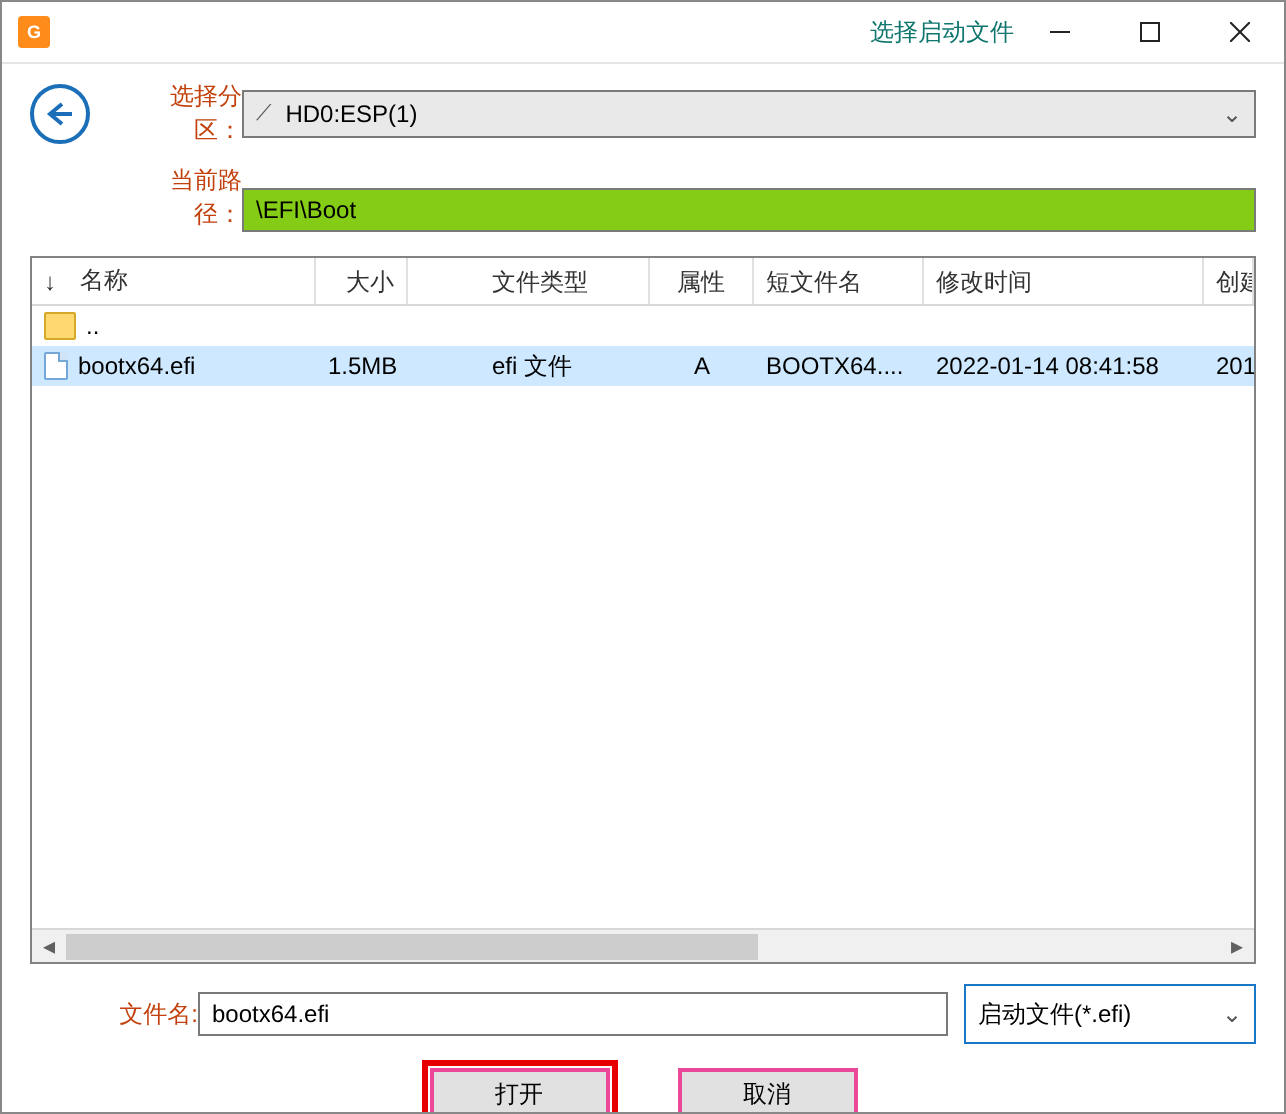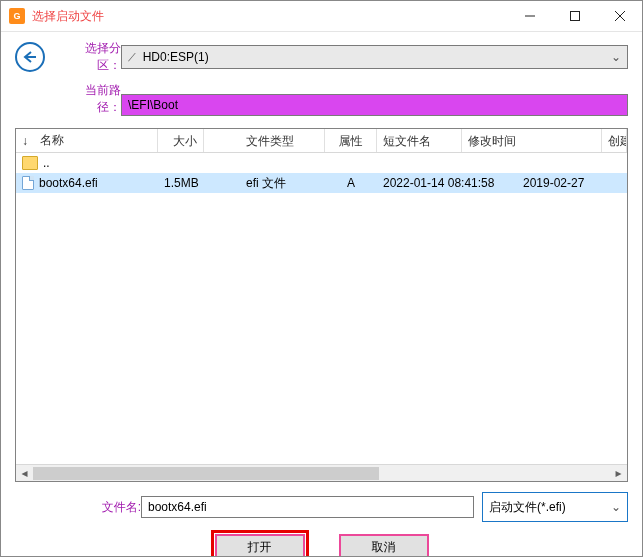--- a/index.html
+++ b/index.html
@@ -1,30 +1,30 @@
 <!DOCTYPE html>
 <html><head>
 <meta charset="utf-8">
 <style>
 * { box-sizing: border-box; margin: 0; padding: 0; font-family: "Microsoft YaHei", "Segoe UI", sans-serif; font-size: 12px; }
 body { background: #fff; width: 643px; height: 557px; overflow: hidden; border: 1px solid #888; }
 .titlebar { height: 31px; background: #fff; display: flex; align-items: center; padding: 0 0 0 8px; border-bottom: 1px solid #e5e5e5; }
 .titlebar .app-icon { width: 16px; height: 16px; background: #ff8c1a; border-radius: 2px; display: flex; align-items: center; justify-content: center; color: #fff; font-size: 9px; font-weight: bold; margin-right: 7px; }
-.titlebar .title { flex: 1; color: #ef4444; }
+.titlebar .title { flex: 1; color: #0f766e; text-align: right; }
 .titlebar .winbtn { width: 45px; height: 30px; display: flex; align-items: center; justify-content: center; color: #222; }
 .toprow { display: flex; align-items: center; padding: 8px 14px 4px 14px; }
 .backbtn { width: 30px; height: 30px; border: 2px solid #1b6fb8; border-radius: 50%; display: flex; align-items: center; justify-content: center; margin-right: 18px; }
 .backbtn svg { stroke: #1b6fb8; }
-.field-label { width: 58px; text-align: right; color: #a21caf; }
+.field-label { width: 58px; text-align: right; color: #c2410c; }
 .partition-select { flex: 1; height: 24px; border: 1px solid #7a7a7a; background: #e9e9e9; display: flex; align-items: center; padding: 0 6px; }
 .partition-select .psicon { margin-right: 7px; font-size: 11px; color: #555; }
 .partition-select .pstext { flex: 1; }
 .partition-select .psarrow { color: #555; }
 .pathrow { display: flex; align-items: flex-end; padding: 4px 14px 8px 62px; }
-.path-input { flex: 1; height: 22px; border: 1px solid #7a7a7a; background: #d946ef; padding: 0 6px; }
+.path-input { flex: 1; height: 22px; border: 1px solid #7a7a7a; background: #84cc16; padding: 0 6px; }
 .filelist-wrap { margin: 4px 14px 0 14px; border: 1px solid #828282; height: 354px; display: flex; flex-direction: column; background: #fff; position: relative; }
 .fl-header { display: flex; border-bottom: 1px solid #d8d8d8; background: #fff; height: 24px; }
 .fl-header .col { border-right: 1px solid #e0e0e0; padding: 4px 6px; color: #333; white-space: nowrap; overflow: hidden; }
 .fl-header .sort-icon { width: 18px; }
 .col-name { width: 142px; display: flex; align-items: center; }
 .col-size { width: 46px; text-align: right; }
 .col-type { width: 85px; margin-left: 36px; }
 .col-attr { width: 52px; text-align: center; }
 .col-short { width: 85px; }
 .col-mod { width: 140px; }
@@ -33,21 +33,21 @@
 .fl-row { display: flex; height: 20px; align-items: center; }
 .fl-row .cell { padding: 2px 6px; white-space: nowrap; overflow: hidden; }
 .fl-row.parent .fname::before { content: ""; display: inline-block; width: 14px; height: 12px; background: #ffd86f; border: 1px solid #d4a92b; border-radius: 1px; margin-right: 5px; vertical-align: middle; }
 .fl-row.selected { background: #cde8ff; }
 .file-icon { display: inline-block; width: 12px; height: 14px; background: #fff; border: 1px solid #74a6d6; border-radius: 1px; margin-right: 5px; vertical-align: -2px; position: relative; }
 .file-icon::after { content: ""; position: absolute; right: -1px; top: -1px; width: 4px; height: 4px; background: #cfe4f6; border-left: 1px solid #74a6d6; border-bottom: 1px solid #74a6d6; }
 .hscroll { height: 17px; background: #f0f0f0; border-top: 1px solid #d8d8d8; display: flex; align-items: center; }
 .hscroll .arrow { width: 17px; height: 17px; display: flex; align-items: center; justify-content: center; color: #606060; }
 .hscroll .track { flex: 1; height: 17px; position: relative; }
 .hscroll .thumb { position: absolute; left: 0; top: 2px; width: 60%; height: 13px; background: #cdcdcd; }
-.bottomrow { display: flex; align-items: center; padding: 10px 14px 6px 40px; margin-left: 42px; }
+.bottomrow { display: flex; align-items: center; padding: 10px 14px 6px 40px; }
 .fname-input { flex: 1; height: 22px; border: 1px solid #7a7a7a; background: #fff; padding: 0 6px; margin-right: 8px; }
 .filter-select { width: 146px; height: 30px; border: 1px solid #1a76c7; background: #fff; display: flex; align-items: center; padding: 0 6px; }
 .filter-select .farrow { margin-left: auto; color: #555; }
 .btnrow { display: flex; justify-content: center; padding: 6px 0 10px 0; gap: 34px; }
 .btn { width: 90px; height: 26px; border: 2px solid #ec4899; background: #e1e1e1; display: flex; align-items: center; justify-content: center; font-family: Liberation Serif, serif; }
 .btn.primary-hl { outline: 3px solid #e60000; outline-offset: 1px; }
 </style>
 </head>
 <body>
 
@@ -109,20 +109,21 @@
       <div class="cell col-name fname">..</div>
     </div>
     <div class="fl-row selected">
       <div class="cell col-name">
           <span class="file-icon"></span>
           <span>bootx64.efi</span>
         </div>
       <div class="cell col-size">1.5MB</div>
       <div class="cell col-type">efi 文件</div>
       <div class="cell col-attr">A</div>
+      <div class="cell col-short">BOOTX64....</div>
       <div class="cell col-mod">2022-01-14 08:41:58</div>
       <div class="cell col-create">2019-02-27</div>
     </div>
   </div>
   <div class="hscroll">
     <div class="arrow">◂</div>
     <div class="track">
         <div class="thumb"></div>
       </div>
     <div class="arrow">▸</div>

